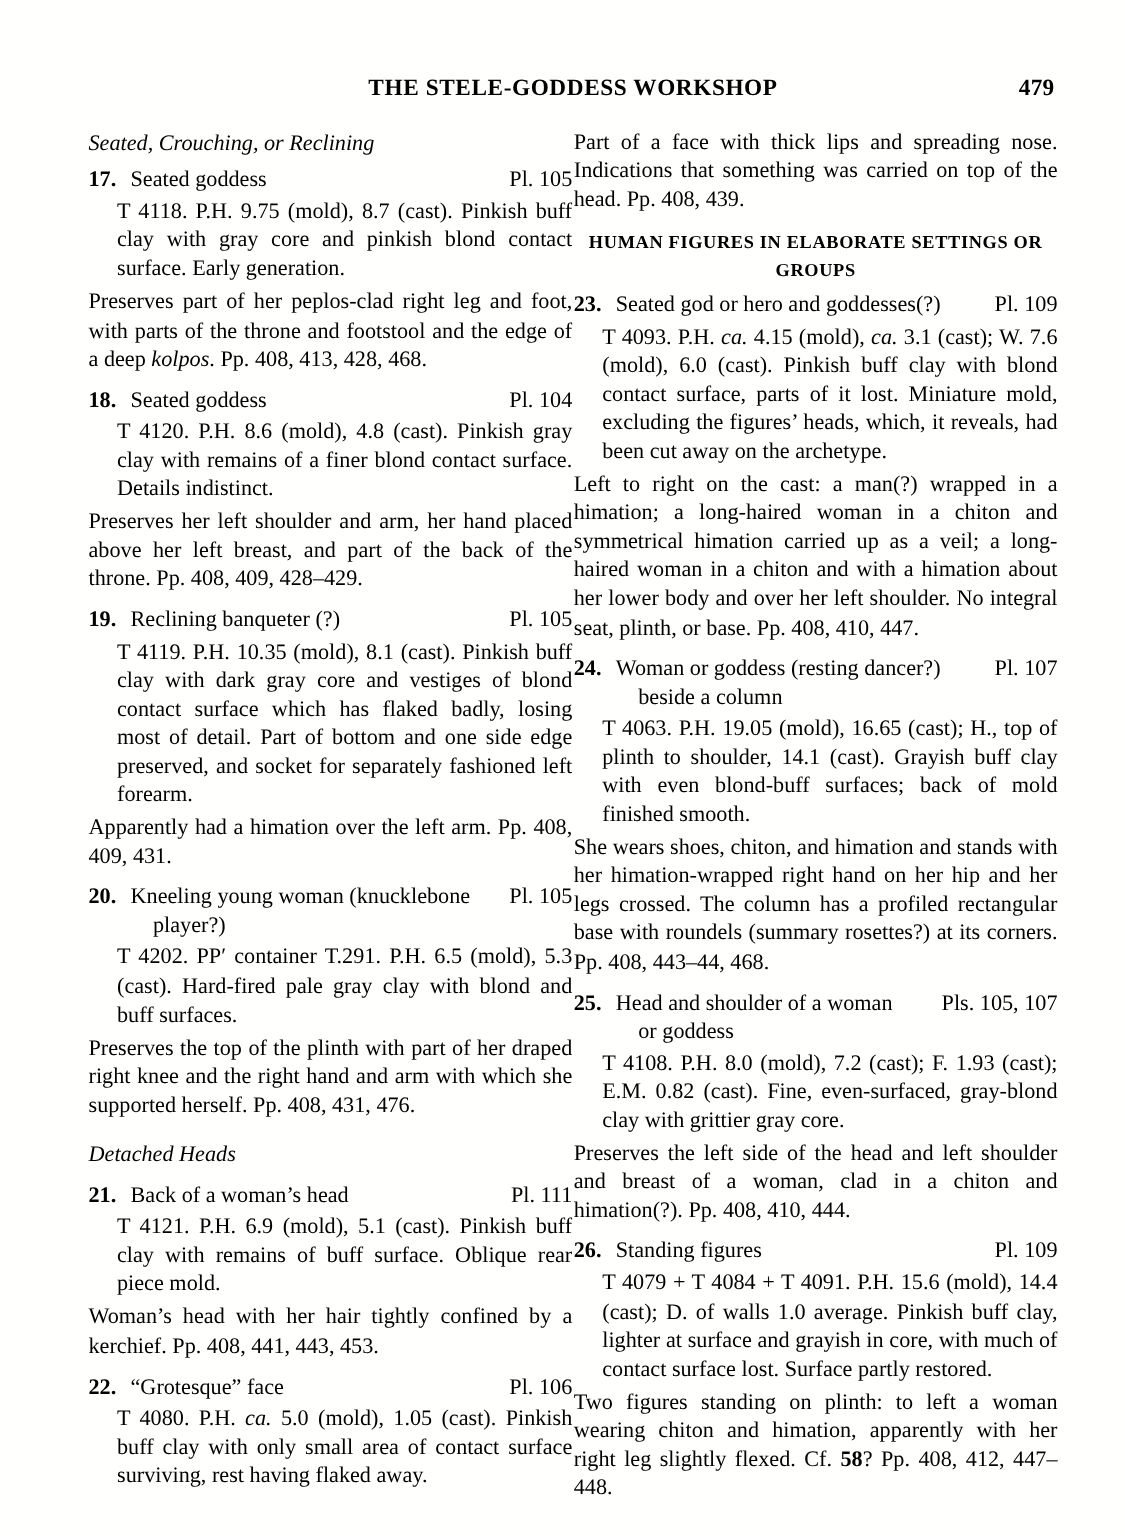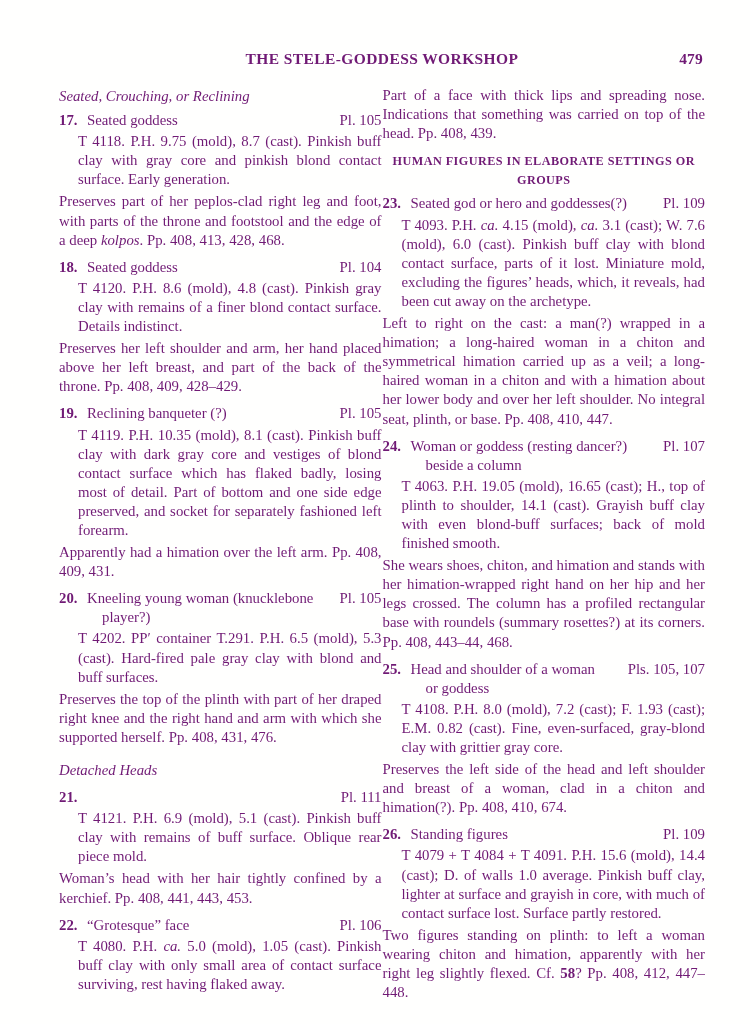--- a/index.html
+++ b/index.html
@@ -4,21 +4,21 @@
 <style>
   html, body { margin: 0; padding: 0; background: #ffffff; }
   .page {
     position: relative;
     width: 750px;
     height: 1024px;
     box-sizing: border-box;
     background: #fffffe;
     padding: 50px 45px 0 59px;
     font-family: "Liberation Serif", serif;
-    color: #701a75;
+    color: #000000;
     overflow: hidden;
   }
   .running-head {
     position: relative;
     text-align: center;
     font-size: 15.5px;
     font-weight: 600;
     letter-spacing: 0.4px;
     height: 20px;
     margin-bottom: 15px;
@@ -120,20 +120,21 @@
         </div>
         <p class="desc">T 4202. PP′ container T.291. P.H. 6.5 (mold), 5.3 (cast). Hard-fired pale gray clay with blond and buff surfaces.</p>
         <p class="comm">Preserves the top of the plinth with part of her draped right knee and the right hand and arm with which she supported herself. Pp. 408, 431, 476.</p>
       </div>
 
       <p class="sec-head later">Detached Heads</p>
 
       <div class="entry">
         <div class="ehead">
           <span class="enum">21.</span>
+          <span class="etitle"><span class="l1">Back of a woman’s head</span></span>
           <span class="eplate">Pl. 111</span>
         </div>
         <p class="desc">T 4121. P.H. 6.9 (mold), 5.1 (cast). Pinkish buff clay with remains of buff surface. Oblique rear piece mold.</p>
         <p class="comm">Woman’s head with her hair tightly confined by a kerchief. Pp. 408, 441, 443, 453.</p>
       </div>
 
       <div class="entry">
         <div class="ehead">
           <span class="enum">22.</span>
           <span class="etitle"><span class="l1">“Grotesque” face</span></span>
@@ -170,21 +171,21 @@
         <p class="comm">She wears shoes, chiton, and himation and stands with her himation-wrapped right hand on her hip and her legs crossed. The column has a profiled rectangular base with roundels (summary rosettes?) at its corners. Pp. 408, 443–44, 468.</p>
       </div>
 
       <div class="entry">
         <div class="ehead">
           <span class="enum">25.</span>
           <span class="etitle"><span class="l1">Head and shoulder of a woman</span><span class="l2">or goddess</span></span>
           <span class="eplate">Pls. 105, 107</span>
         </div>
         <p class="desc">T 4108. P.H. 8.0 (mold), 7.2 (cast); F. 1.93 (cast); E.M. 0.82 (cast). Fine, even-surfaced, gray-blond clay with grittier gray core.</p>
-        <p class="comm">Preserves the left side of the head and left shoulder and breast of a woman, clad in a chiton and himation(?). Pp. 408, 410, 674.</p>
+        <p class="comm">Preserves the left side of the head and left shoulder and breast of a woman, clad in a chiton and himation(?). Pp. 408, 410, 444.</p>
       </div>
 
       <div class="entry">
         <div class="ehead">
           <span class="enum">26.</span>
           <span class="etitle"><span class="l1">Standing figures</span></span>
           <span class="eplate">Pl. 109</span>
         </div>
         <p class="desc">T 4079 + T 4084 + T 4091. P.H. 15.6 (mold), 14.4 (cast); D. of walls 1.0 average. Pinkish buff clay, lighter at surface and grayish in core, with much of contact surface lost. Surface partly restored.</p>
         <p class="comm"><span>Two figures standing on plinth: to left a woman wearing chiton and himation, apparently with her right leg slightly flexed. Cf. </span><b>58</b><span>? Pp. 408, 412, 447–448.</span></p>

